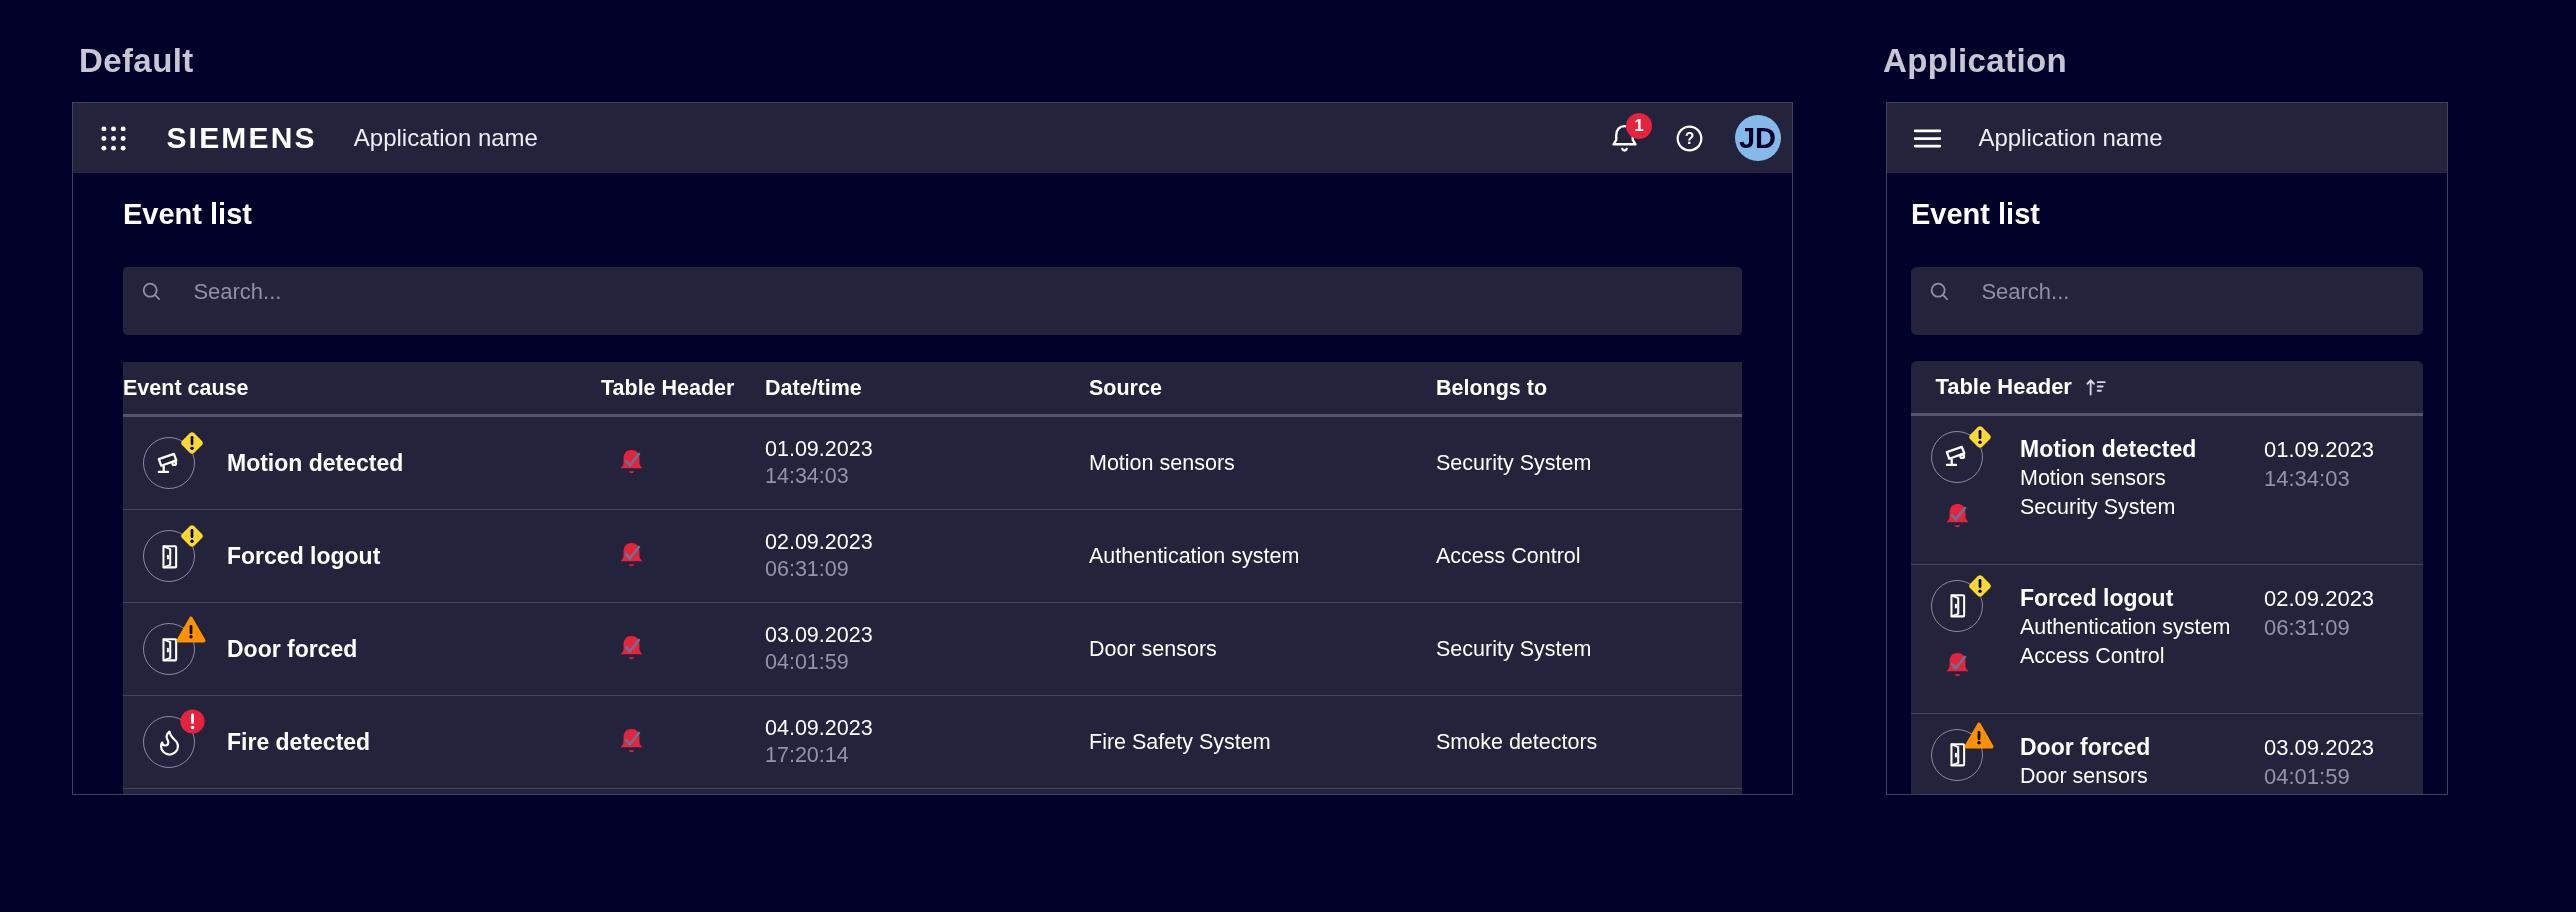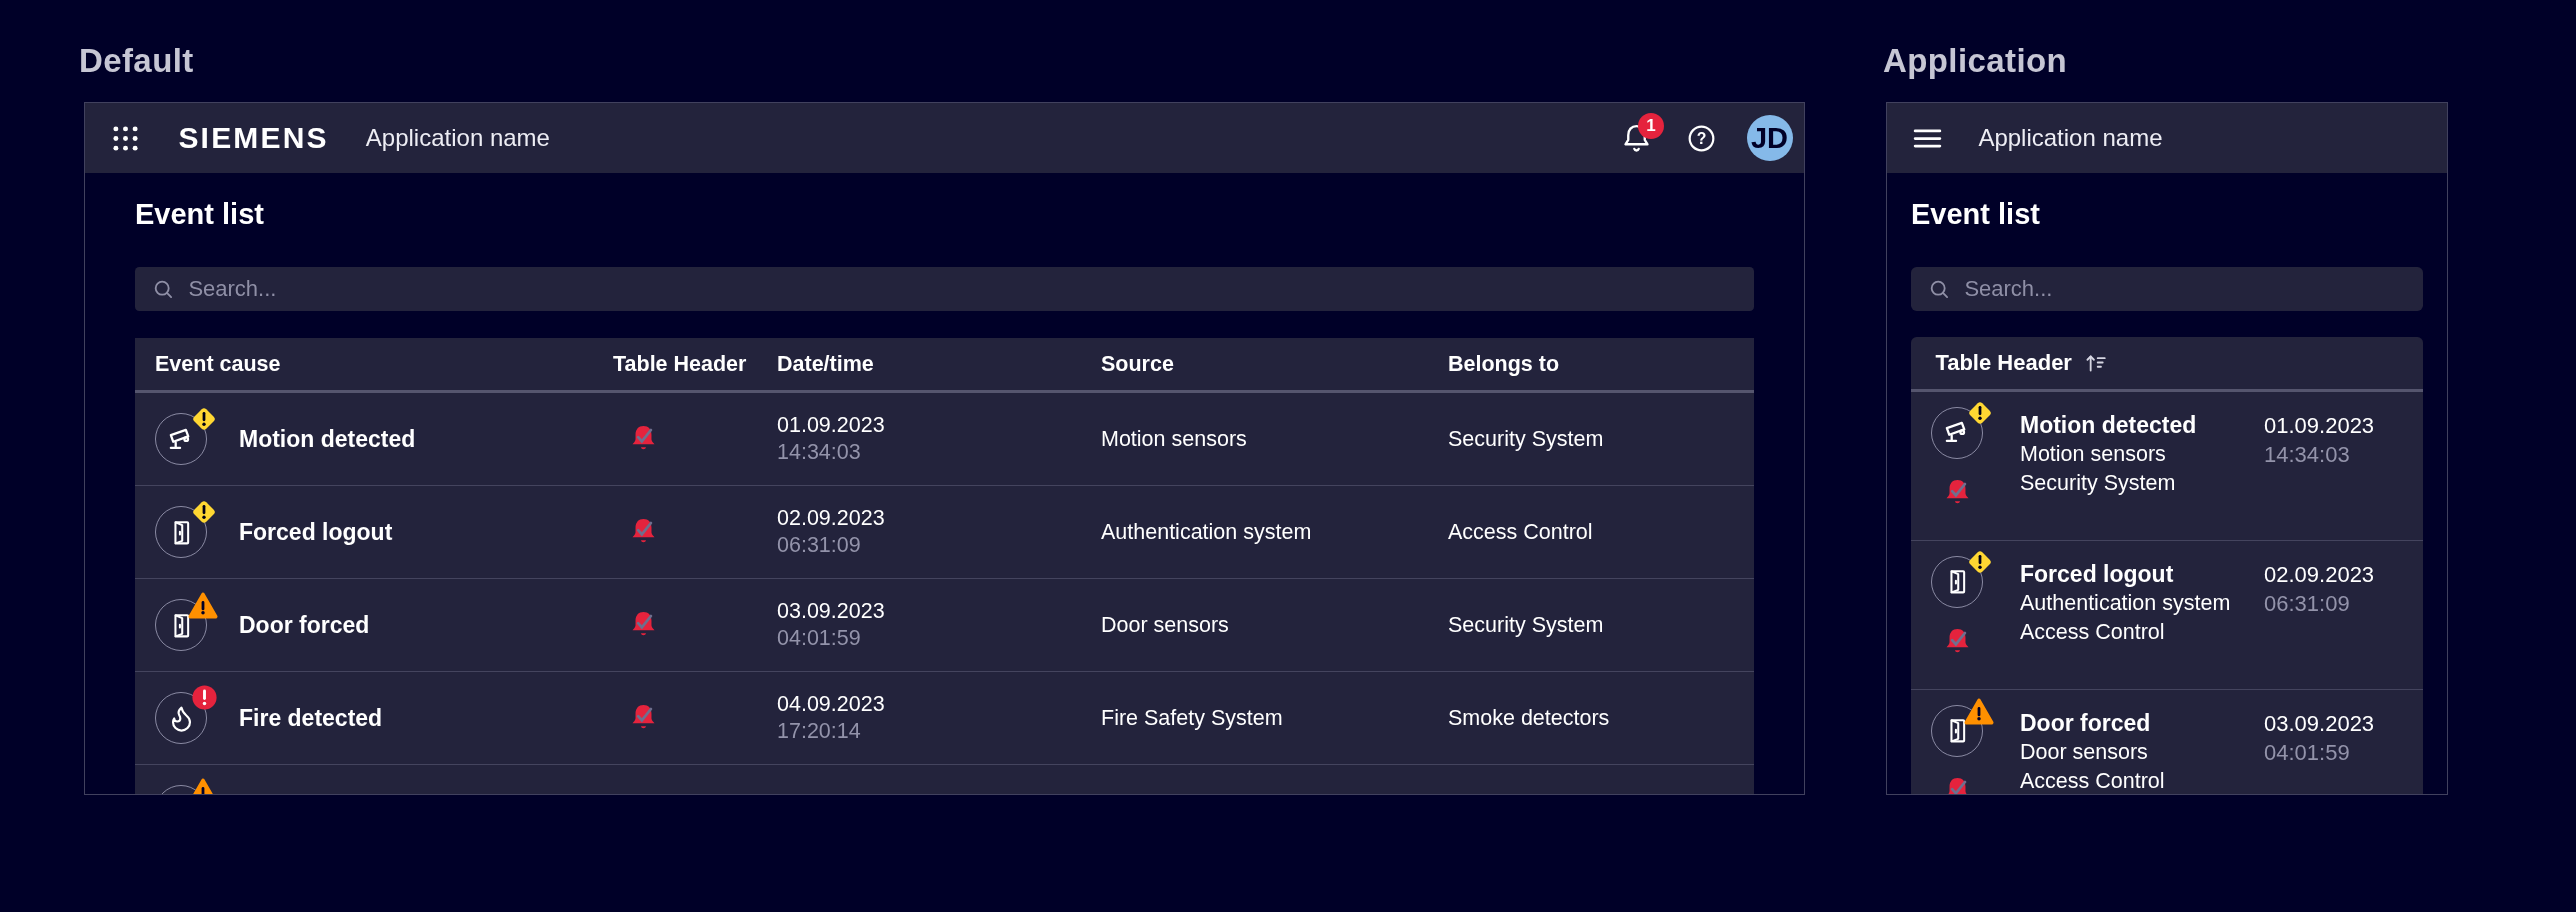--- a/index.html
+++ b/index.html
@@ -6,51 +6,51 @@
   body{
     width:2576px;height:913px;position:relative;overflow:hidden;
     background:#000028;color:#fff;
     font-family:"Liberation Sans", sans-serif;
   }
   .section-label{position:absolute;top:42px;font-size:33px;font-weight:700;color:#C6C6D4;letter-spacing:0.4px}
   #lbl-default{left:79px}
   #lbl-responsive{left:1883px}
 
   .panel{position:absolute;top:102px;height:691px;border:1.4px solid #41415E;box-sizing:content-box;overflow:hidden;background:#000028}
-  .panel-default{left:84px;width:1719px}
+  .panel-default{left:72px;width:1719px}
   .panel-responsive{left:1886px;width:560px}
 
   
   .appbar{height:70px;background:#23233C;display:flex;align-items:center;padding:0 11.5px 0 24.4px}
   .icon-btn{width:33px;height:33px;display:flex;align-items:center;justify-content:center;color:#fff;position:relative;cursor:pointer}
   .brand{margin-left:36px;font-size:30px;font-weight:700;letter-spacing:2.2px}
   .appname{margin-left:37px;font-size:24px;color:#EDEDF4;font-weight:400}
   .appname-r{margin-left:34px}
   .bar-spacer{flex:1}
   .bell-wrap{margin-right:32px}
   .help-wrap{margin-right:29px}
   .badge-count{position:absolute;top:-8.6px;right:-11.5px;min-width:26px;height:26px;border-radius:13px;background:#E5233D;
     color:#fff;font-size:17px;font-weight:700;display:flex;align-items:center;justify-content:center;padding:0 2.9px;box-sizing:border-box}
   .avatar{width:46px;height:46px;border-radius:50%;background:#85B9E9;color:#000028;font-weight:700;font-size:29px;
     display:flex;align-items:center;justify-content:center;cursor:pointer}
 
   
   .content{padding:0 50px}
   .content-r{padding:0 24px}
   .page-title{margin:24.4px 0 0 0;height:34px;font-size:29px;font-weight:600;color:#FFFFFF;display:flex;align-items:center}
-  .search{margin-top:36px;height:44px;background:#23233C;border-radius:4.3px;display:flex;align-items:center;
-    padding:0 16px;gap:13px;color:#8F8FA6;cursor:text}
+  .search{margin-top:36px;height:44px;background:#23233C;border-radius:4.3px;display:flex;align-items:flex-start;
+    padding:12px 16px;gap:30px;color:#8F8FA6;cursor:text}
   .search-r{border-radius:5.7px}
   .search .ph{font-size:22px;color:#8F8FA6}
 
   
   .table{margin-top:27px}
   .thead{display:grid;grid-template-columns:478px 164px 324px 347px 1fr;height:52px;background:#23233C;
     align-items:center;border-bottom:3.6px solid #55556E;font-weight:700;font-size:21.5px}
-  .th:first-child{padding-left:20px}
+  .th:first-child{}
   .row{display:grid;grid-template-columns:478px 164px 324px 347px 1fr;height:92px;background:#23233C;align-items:center}
   .row + .row{border-top:1.4px solid #44445E}
   .cell{height:100%;display:flex;align-items:center}
   .circle{position:relative;width:52px;height:52px;min-width:52px;border:1.4px solid #8A8AA3;border-radius:50%;
     display:flex;align-items:center;justify-content:center;color:#fff;box-sizing:border-box}
   .circle-ml{margin-left:20px}
   .badge{position:absolute;top:-10px;right:-13px;display:flex}
   .event-name{margin-left:32px;font-weight:700;font-size:23px}
   .cell-ack{padding-left:14.4px}
   .cell-dt{flex-direction:column;align-items:flex-start;justify-content:center;line-height:27px;font-size:21.5px}

